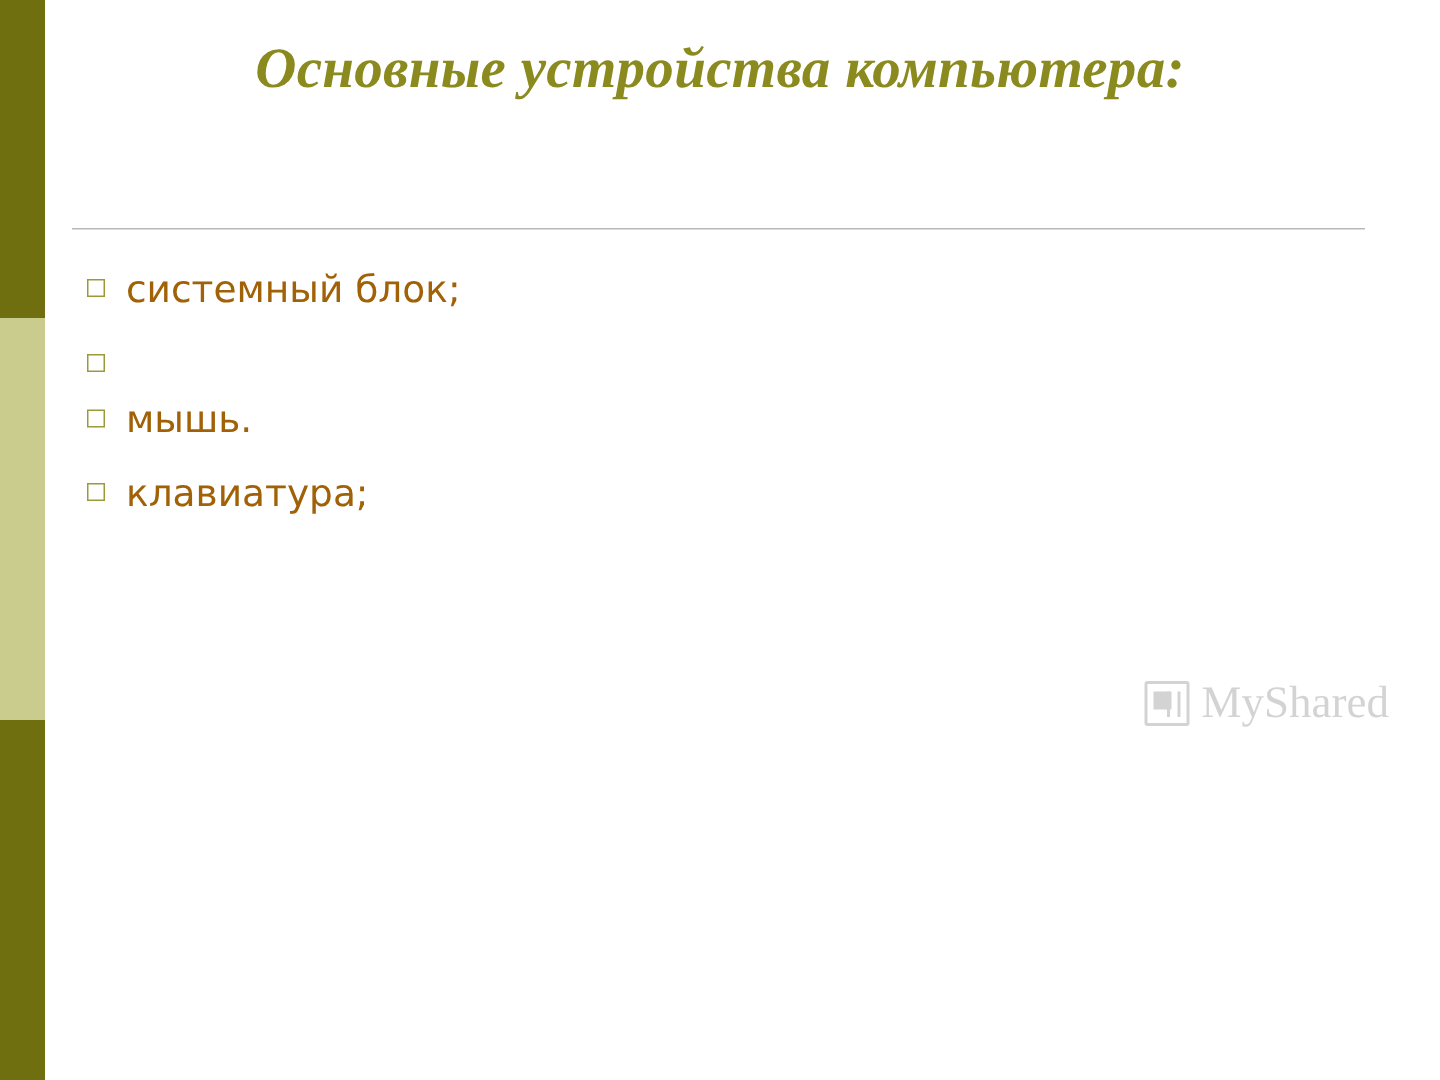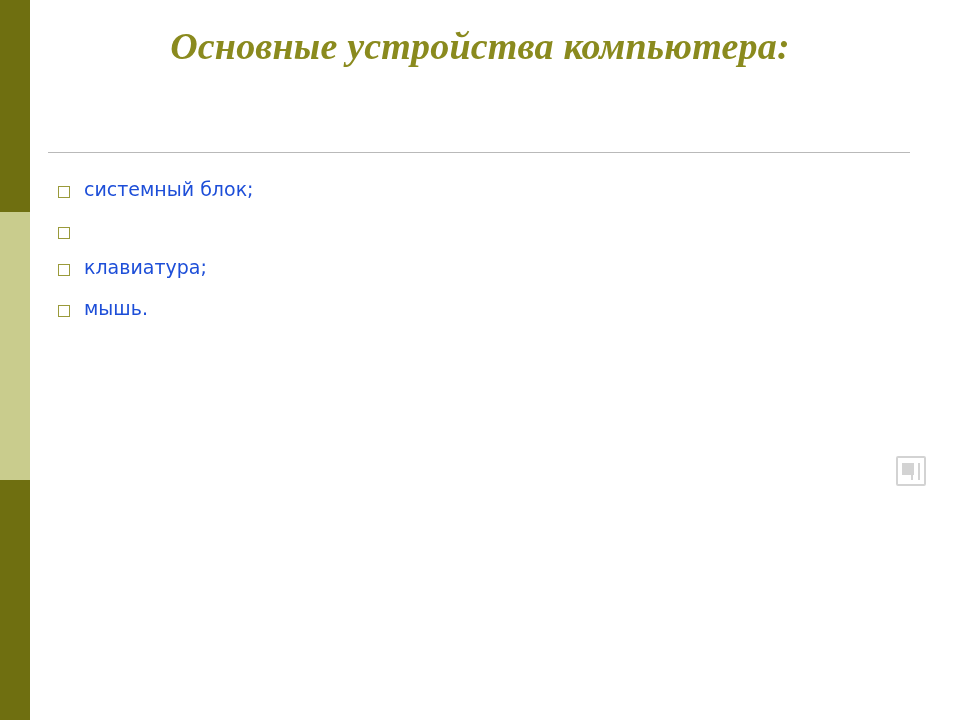--- a/index.html
+++ b/index.html
@@ -83,23 +83,23 @@
   }
   .square {
     display: block;
     width: 10px;
     height: 10px;
     border: 1.6px solid #9a9a3a;
     background: transparent;
   }
   .bullet-text {
     font-family: "DejaVu Sans", sans-serif;
-    font-size: 19px;
+    font-size: 25px;
     line-height: 1.38;
-    color: #1d4ed8;
+    color: #a16207;
   }
 
   .watermark {
     position: absolute;
     right: 34px;
     bottom: 18px;
     display: flex;
     align-items: center;
     gap: 8px;
     opacity: 0.38;
@@ -165,29 +165,30 @@
     <div class="bullet-row">
       <span class="bullet-marker">
         <span class="square"></span>
       </span>
     </div>
 
     <div class="bullet-row">
       <span class="bullet-marker">
         <span class="square"></span>
       </span>
-      <span class="bullet-text">клавиатура;</span>
+      <span class="bullet-text">мышь.</span>
     </div>
 
     <div class="bullet-row">
       <span class="bullet-marker">
         <span class="square"></span>
       </span>
-      <span class="bullet-text">мышь.</span>
+      <span class="bullet-text">клавиатура;</span>
     </div>
 
   </div>
 
   <div class="watermark">
     <span class="wm-icon"></span>
+    <span class="wm-text">MyShared</span>
   </div>
 
 </div>
 
 </body></html>

